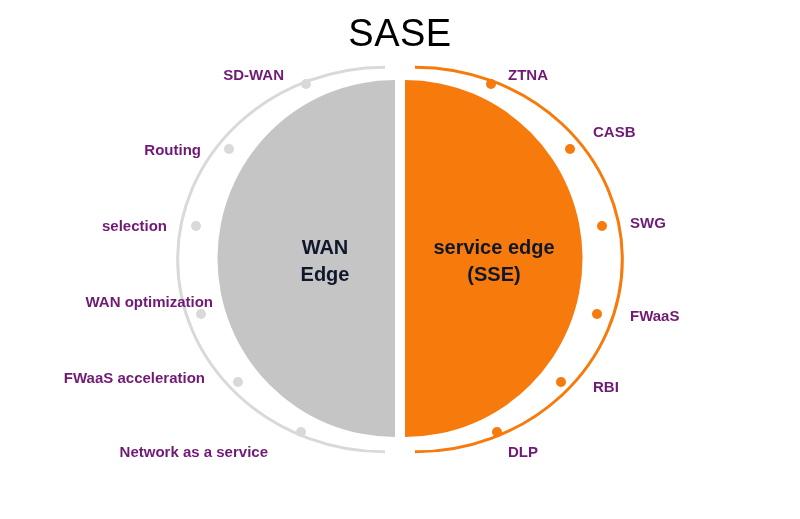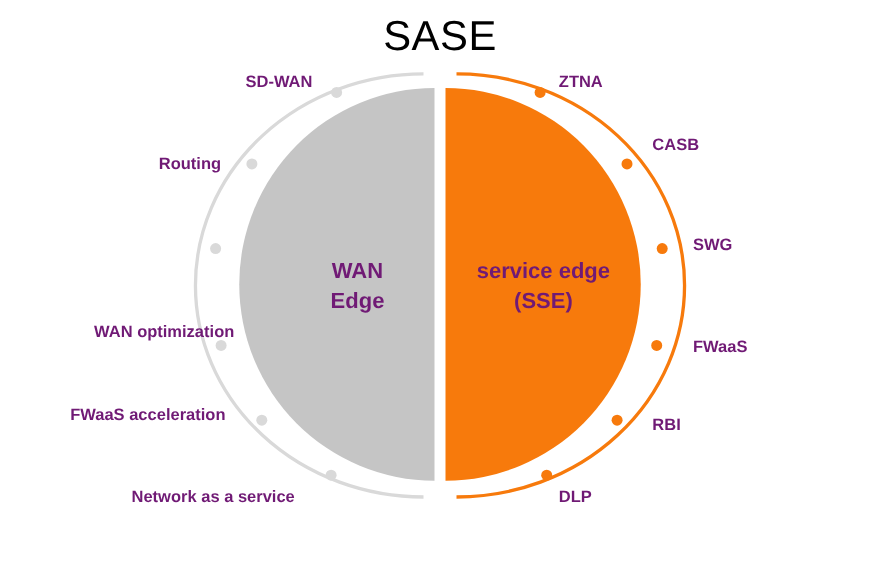--- a/index.html
+++ b/index.html
@@ -4,21 +4,21 @@
 <style>
   html, body { margin:0; padding:0; background:#ffffff; }
   body { width:800px; height:519px; position:relative; overflow:hidden;
          font-family:"Liberation Sans", "DejaVu Sans", sans-serif; }
   #title { position:absolute; left:0; top:12px; width:800px; text-align:center;
            font-size:38px; font-weight:normal; color:#000; letter-spacing:0.5px; }
   svg#diagram { position:absolute; left:0; top:0; width:800px; height:519px; }
   .lbl { position:absolute; font-size:15px; font-weight:bold; color:#701a75; line-height:19px; white-space:nowrap; }
   .lbl.left { text-align:right; }
   .lbl.right { text-align:left; }
-  .center-lbl { position:absolute; font-size:20px; font-weight:bold; color:#701a75; text-align:center; line-height:27px; }
+  .center-lbl { position:absolute; font-size:20px; font-weight:bold; color:#0f172a; text-align:center; line-height:27px; }
 </style>
 </head>
 <body>
 
 <div id="title">SASE</div>
 
 <svg id="diagram" viewBox="0 0 800 519">
 
   <path id="wan-half" d="M395,80 A177,178 0 0 0 395,437 Z" fill="#c5c5c5"></path>
   <path id="sse-half" d="M405,80 A177,178 0 0 1 405,437 Z" fill="#f77a0c"></path>
@@ -46,20 +46,21 @@
   <div>Edge</div>
 </div>
 <div class="center-lbl" style="left:405px; top:234px; width:178px;">
   <div>service edge</div>
   <div>(SSE)</div>
 </div>
 
 <div class="lbl left" style="right:516px; top:65px;">SD-WAN</div>
 <div class="lbl left" style="right:599px; top:140px;">Routing</div>
 <div class="lbl left" style="right:633px; top:216px;">
+  <div>selection</div>
 </div>
 <div class="lbl left" style="right:587px; top:292px;">WAN optimization</div>
 <div class="lbl left" style="right:595px; top:368px;">FWaaS acceleration</div>
 <div class="lbl left" style="right:532px; top:442px;">Network as a service</div>
 
 <div class="lbl right" style="left:508px; top:65px;">ZTNA</div>
 <div class="lbl right" style="left:593px; top:122px;">CASB</div>
 <div class="lbl right" style="left:630px; top:213px;">SWG</div>
 <div class="lbl right" style="left:630px; top:306px;">FWaaS</div>
 <div class="lbl right" style="left:593px; top:377px;">RBI</div>

